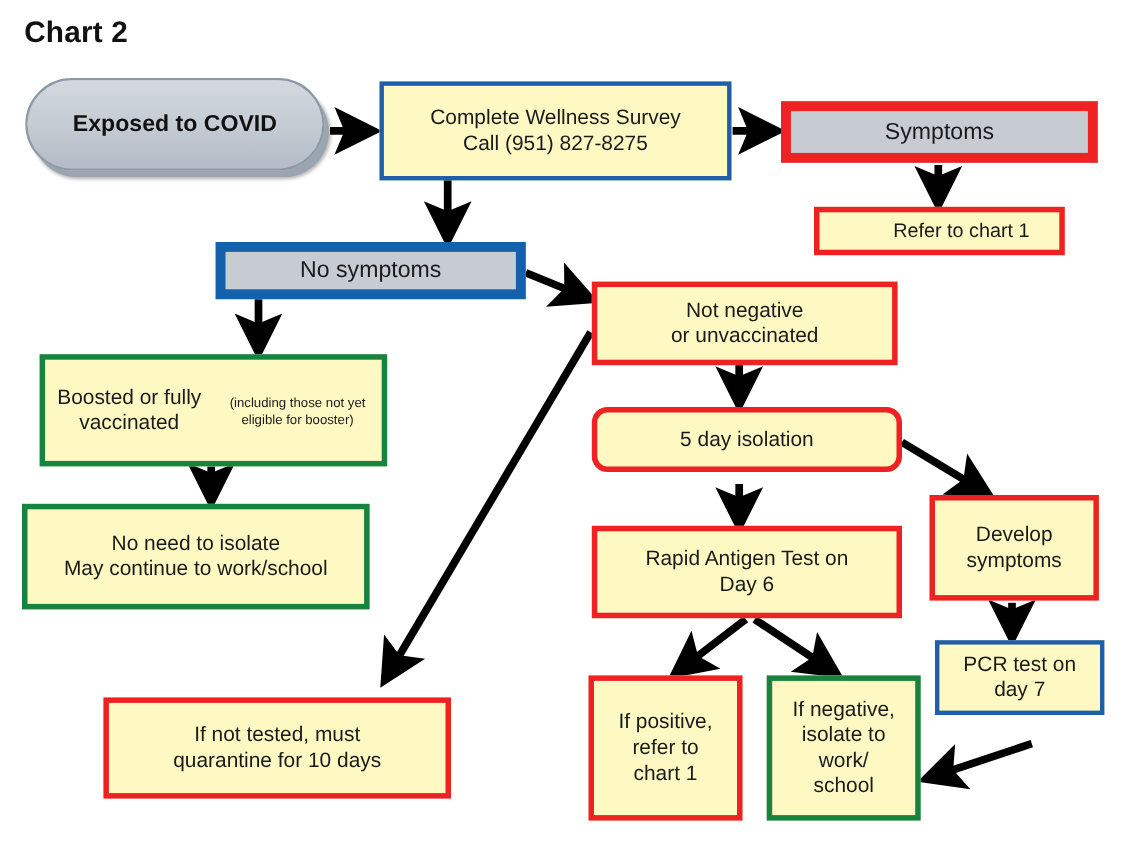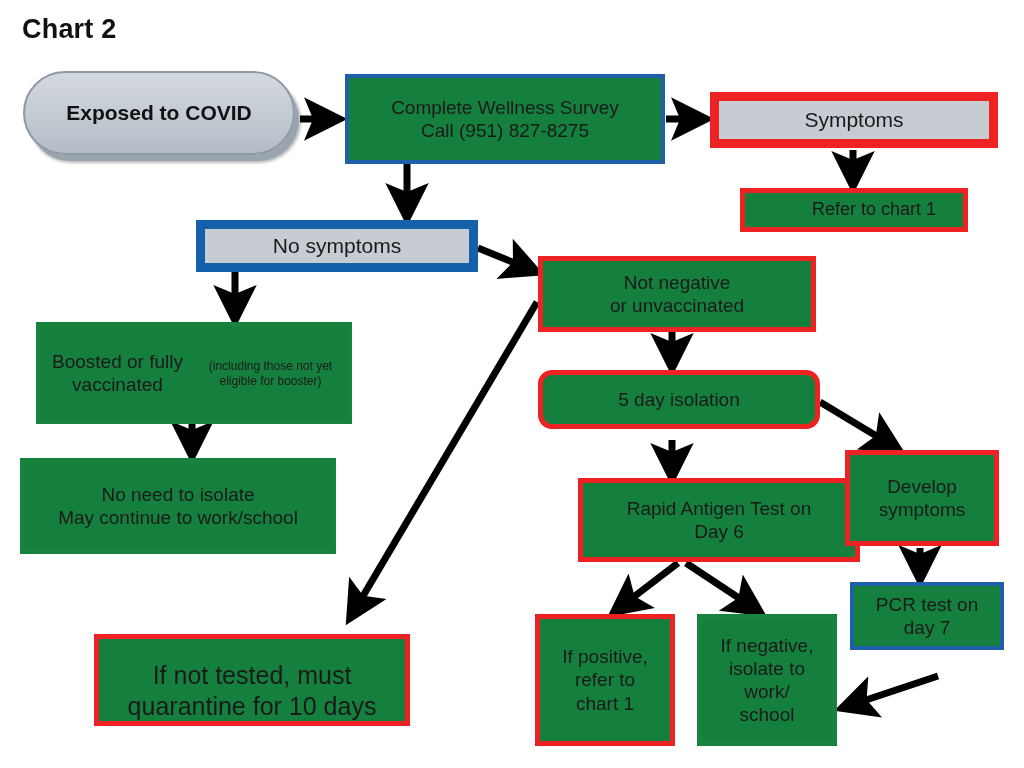--- a/index.html
+++ b/index.html
@@ -37,21 +37,21 @@
     letter-spacing: 0.2px;
     color: #111111;
   }
   .node {
     position: absolute;
     box-sizing: border-box;
     display: flex;
     align-items: center;
     justify-content: center;
     text-align: center;
-    background: #15803d;
+    background: #fef9c3;
     line-height: 1.22;
     color: #1a1a1a;
   }
   .node .label {
     display: block;
     width: 100%;
     white-space: pre-line;
   }
   .node .sublabel {
     display: block;
@@ -166,36 +166,36 @@
 
   <div class="node b-red" style="left:538px; top:256px; width:278px; height:76px; font-size:19px;">
     <span class="label">Not negative
 or unvaccinated</span>
   </div>
 
   <div class="node b-red" style="left:538px; top:370px; width:282px; height:59px; font-size:19px;border-radius:14px;">
     <span class="label">5 day isolation</span>
   </div>
 
-  <div class="node b-red" style="left:538px; top:478px; width:282px; height:84px; font-size:19px;margin-left:40px;">
+  <div class="node b-red" style="left:538px; top:478px; width:282px; height:84px; font-size:19px;">
     <span class="label">Rapid Antigen Test on
 Day 6</span>
   </div>
 
   <div class="node b-red" style="left:845px; top:450px; width:154px; height:96px; font-size:19px;">
     <span class="label">Develop
 symptoms</span>
   </div>
 
   <div class="node b-blue" style="left:850px; top:582px; width:154px; height:68px; font-size:19px;">
     <span class="label">PCR test on
 day 7</span>
   </div>
 
-  <div class="node b-red" style="left:94px; top:634px; width:316px; height:92px; font-size:25px;align-items:flex-end;">
+  <div class="node b-red" style="left:94px; top:634px; width:316px; height:92px; font-size:19px;">
     <span class="label">If not tested, must
 quarantine for 10 days</span>
   </div>
 
   <div class="node b-red" style="left:535px; top:614px; width:140px; height:132px; font-size:19px;">
     <span class="label">If positive,
 refer to
 chart 1</span>
   </div>
 

